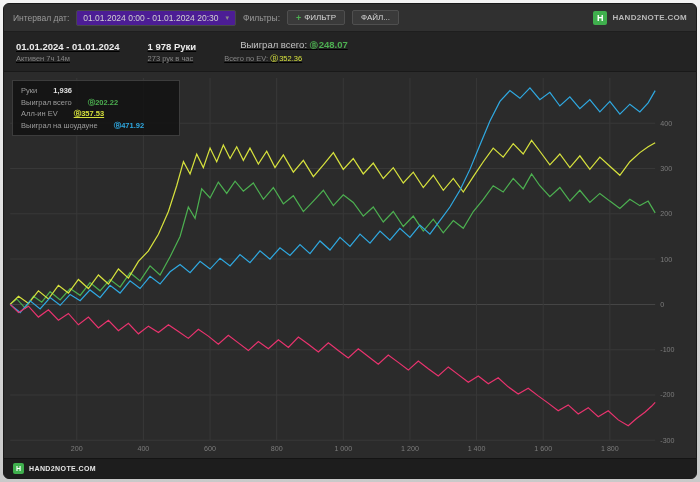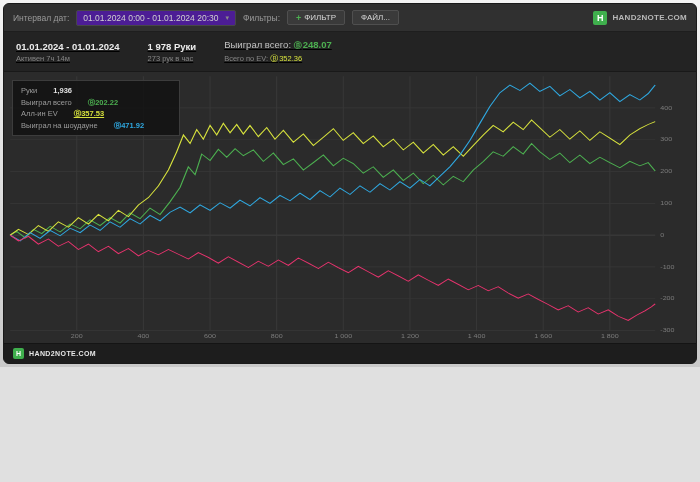--- a/index.html
+++ b/index.html
@@ -1,34 +1,34 @@
 <!DOCTYPE html>
 <html><head>
 <meta charset="utf-8">
 <style>
   html,body{margin:0;padding:0;}
   body{width:700px;height:482px;overflow:hidden;font-family:"Liberation Sans",sans-serif;background:#e0e0e0;}
-  .frame{width:700px;height:367px;box-sizing:border-box;padding:3px;background:linear-gradient(#f4f4f4,#c9c9c9);}
+  .frame{width:700px;height:482px;box-sizing:border-box;padding:3px;background:linear-gradient(#f4f4f4,#c9c9c9);}
   .window{width:100%;height:100%;box-sizing:border-box;background:#2b2b2b;border:1px solid #1a1a1a;border-radius:6px;overflow:hidden;display:flex;flex-direction:column;}
 
   
   .topbar{flex:0 0 27px;background:#303030;border-bottom:1px solid #1e1e1e;display:flex;align-items:center;gap:7px;padding:0 9px;font-size:8.5px;color:#9a9a9a;}
   .select{background:#4c1d95;border:1px solid #474747;border-radius:2px;color:#d0d0d0;padding:2px 6px;display:flex;align-items:center;gap:7px;cursor:default;}
   .caret{font-size:7px;color:#8a8a8a;}
   .btn{background:#3a3a3a;border:1px solid #4f4f4f;border-radius:2px;color:#d8d8d8;font-size:8px;padding:2px 8px;display:flex;align-items:center;gap:3px;font-family:inherit;}
   .plus{color:#4caf50;font-weight:bold;font-size:9px;line-height:8px;}
   .brand{margin-left:auto;display:flex;align-items:center;gap:5px;color:#b8b8b8;font-size:8px;font-weight:bold;letter-spacing:.3px;}
   .logo-h{width:14px;height:14px;background:#3faf4d;color:#fff;border-radius:2px;display:flex;align-items:center;justify-content:center;font-size:9px;font-weight:bold;}
 
   
   .statsbar{flex:0 0 35px;background:#232323;border-bottom:1px solid #191919;display:flex;align-items:center;gap:28px;padding:2px 12px;}
   .sgroup{display:flex;flex-direction:column;justify-content:center;gap:2px;white-space:nowrap;text-decoration:underline;}
   .l1{font-size:9.5px;color:#ececec;font-weight:bold;}
   .l2{font-size:7.5px;color:#868686;}
-  .lab{font-weight:normal;color:#c2c2c2;}
+  .lab{font-weight:normal;color:#c2c2c2;margin-left:16px;}
   .green{color:#4caf50;}
   .yellow{color:#d6e13d;}
   .bbicon{font-size:8px;margin-right:1px;}
   .sright{margin-left:auto;text-align:right;}
   .sright .l1{font-weight:normal;font-size:8.5px;color:#9a9a9a;}
 
   
   .chart-wrap{flex:1 1 auto;position:relative;background:#2b2b2b;}
   #chart-svg{position:absolute;inset:0;width:100%;height:100%;}
   #legend{position:absolute;top:8px;left:8px;background:rgba(18,18,18,.85);border:1px solid #3c3c3c;padding:4px 8px;min-width:150px;z-index:2;}

